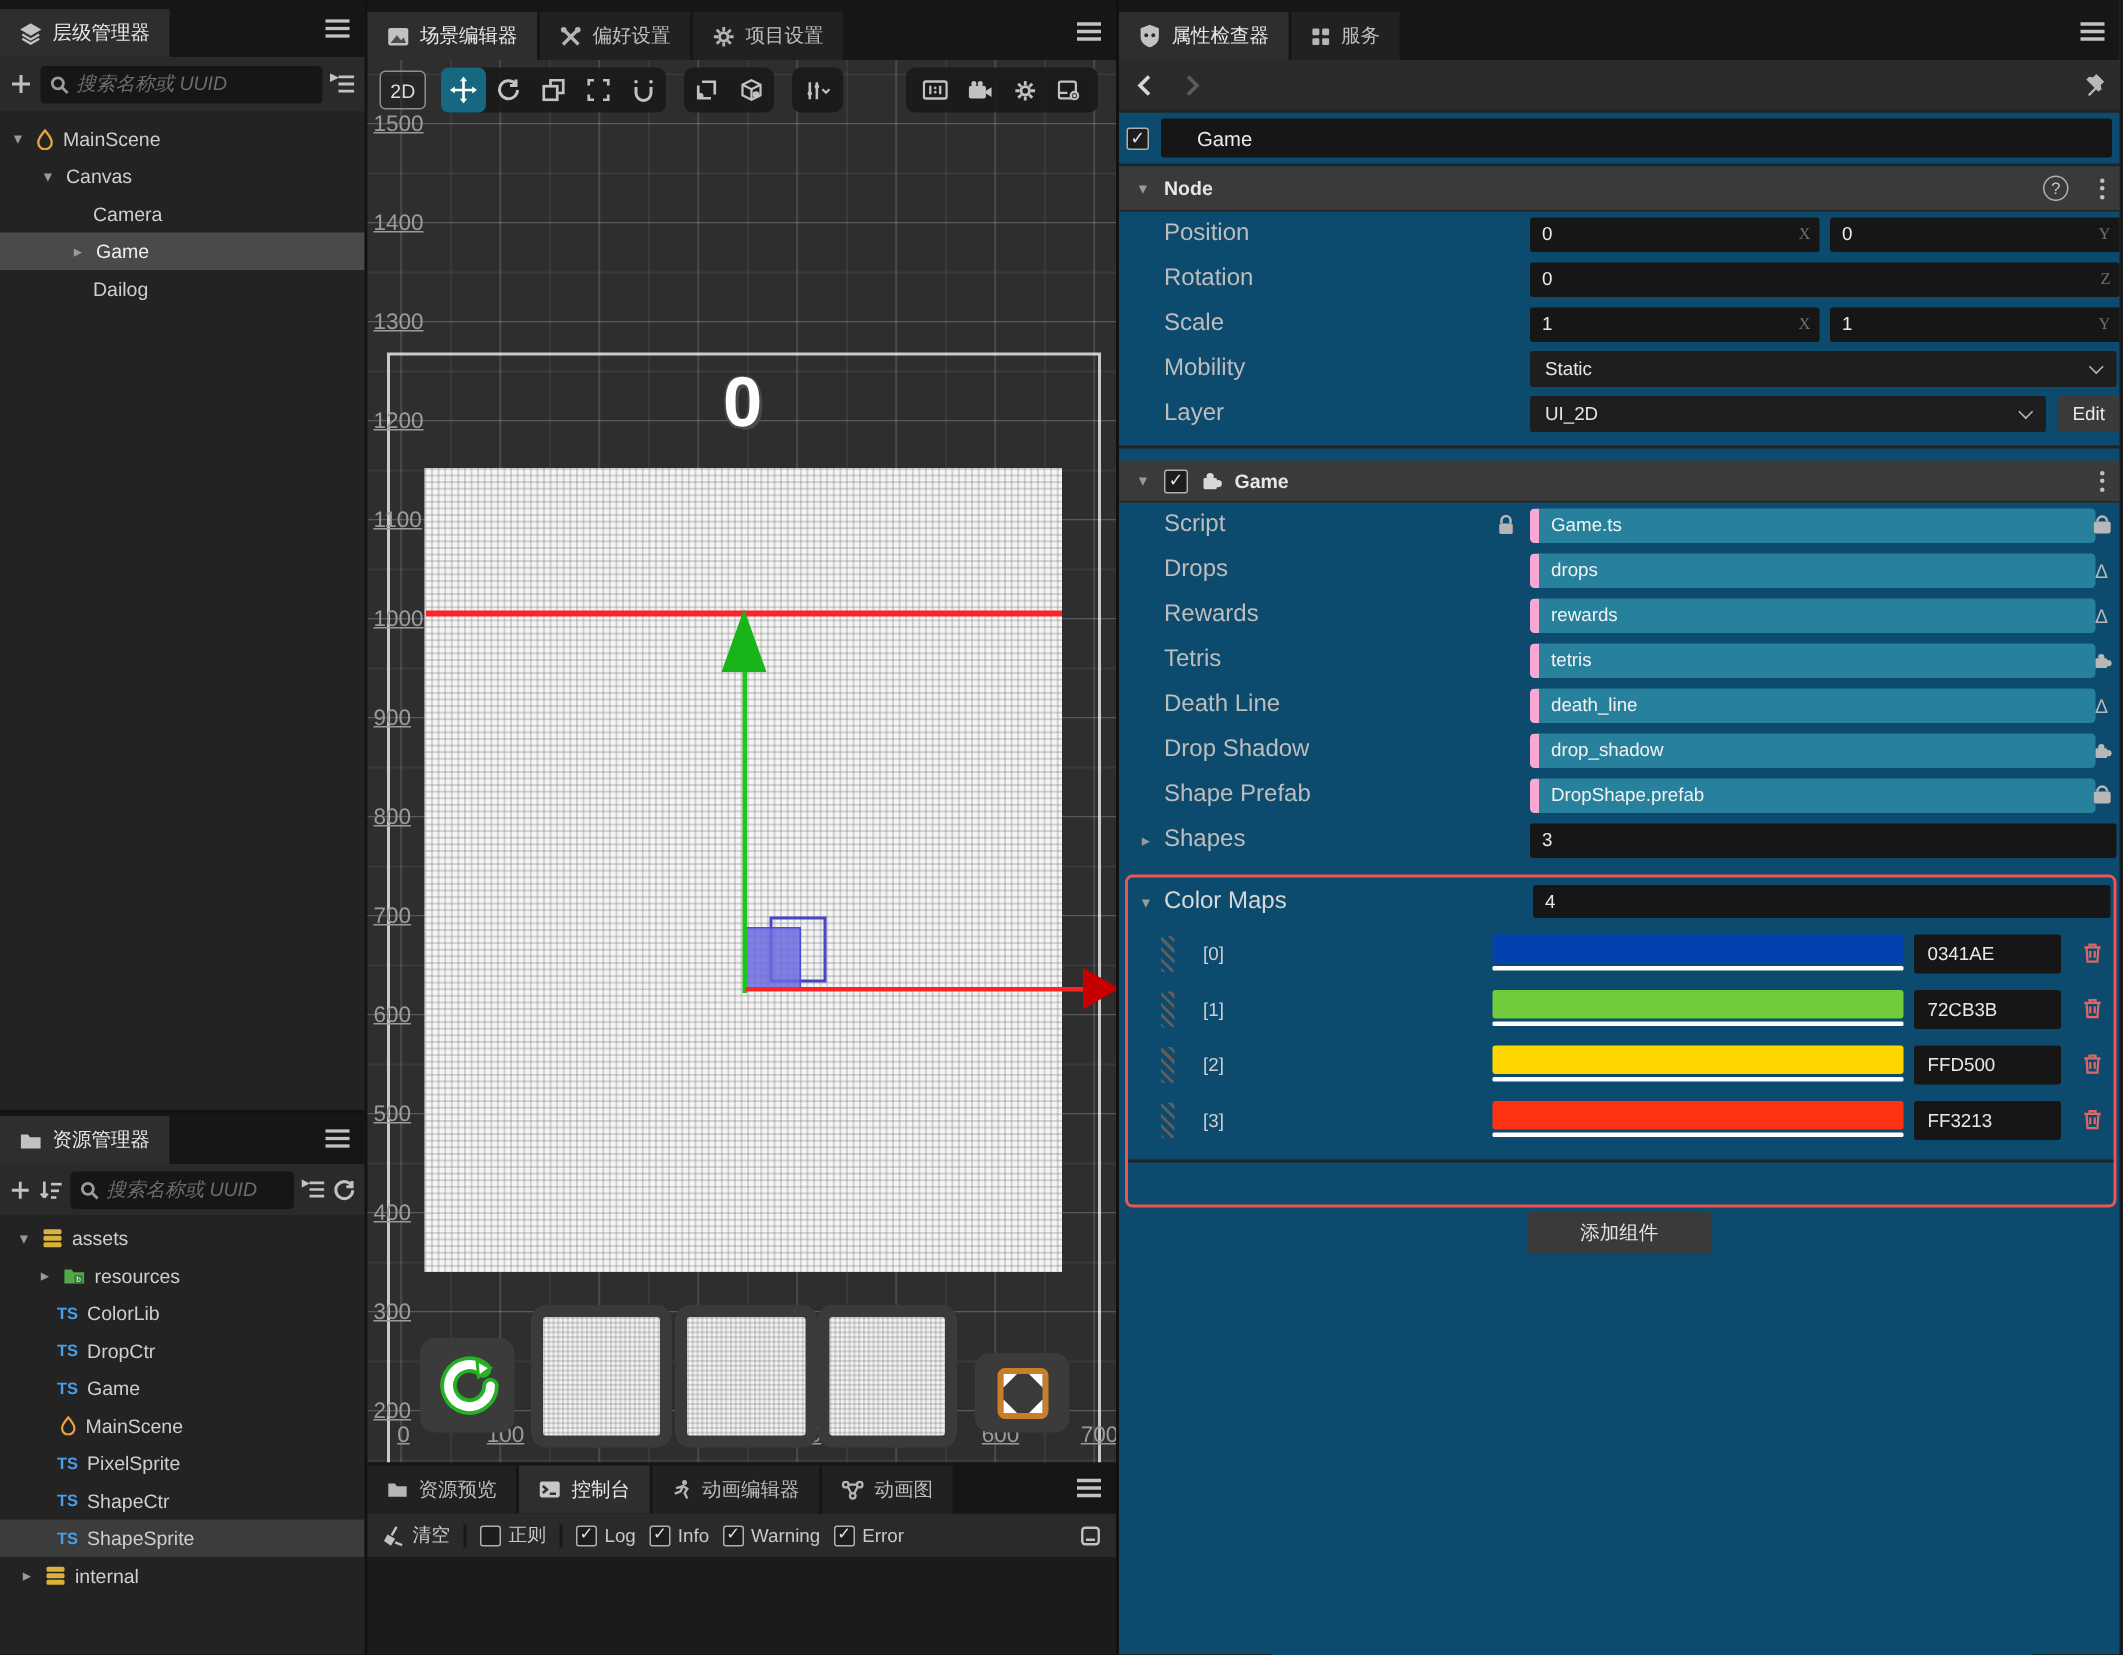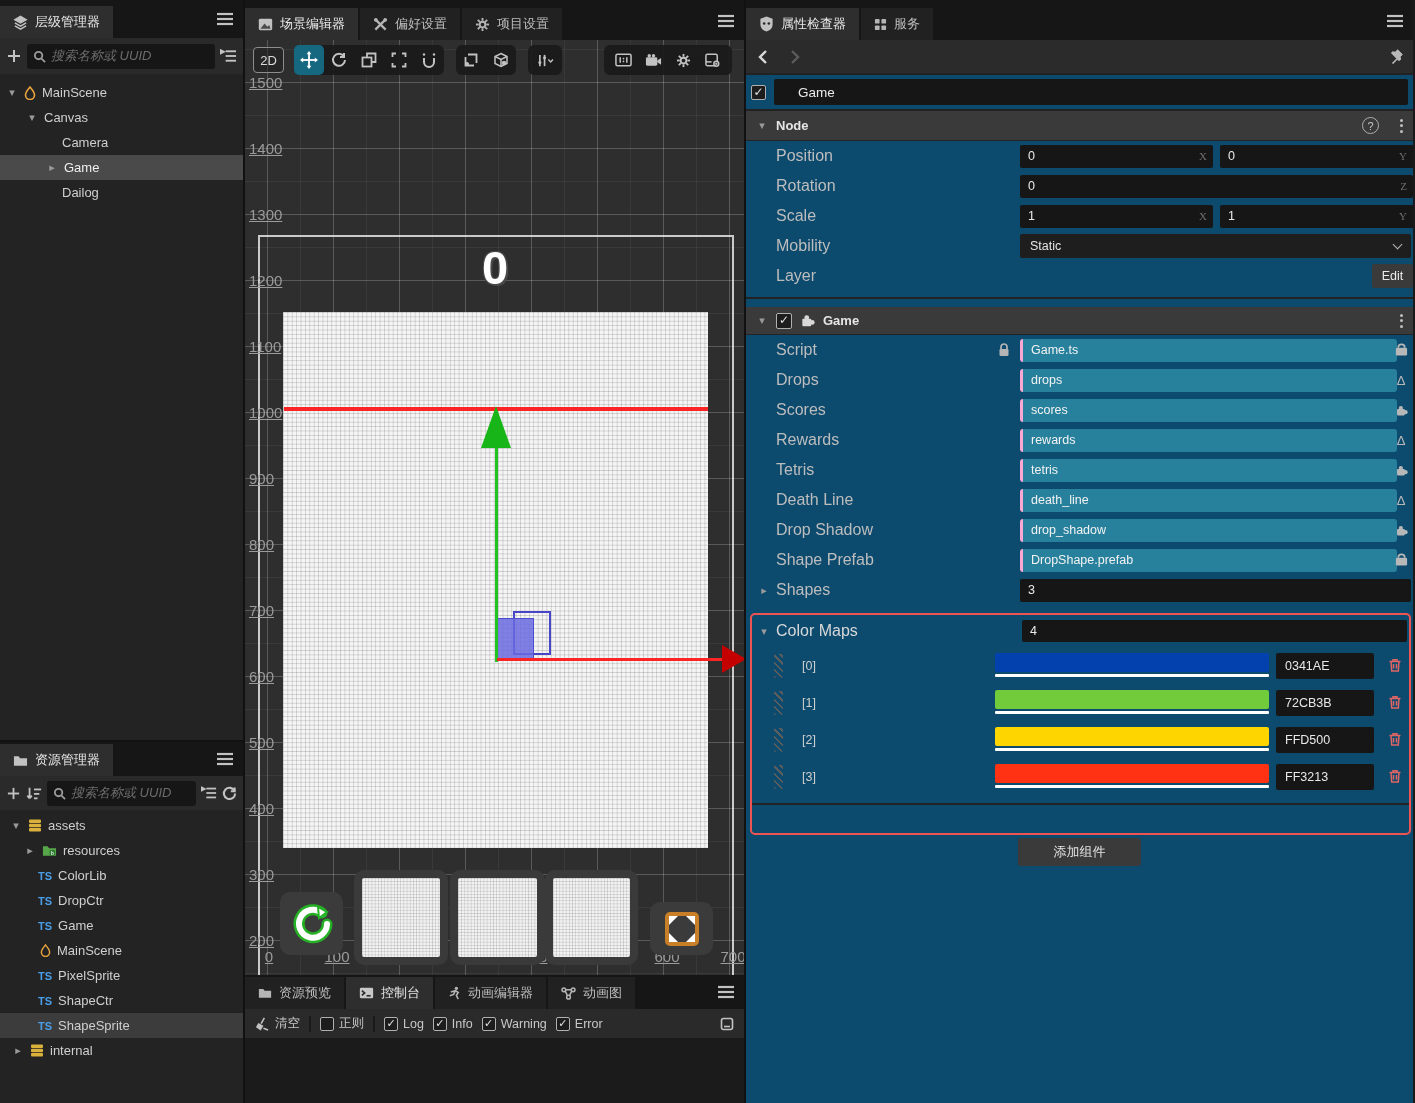--- a/index.html
+++ b/index.html
@@ -79,21 +79,21 @@
   .name-input { flex:1; height:26px; background:#161616; border-radius:2px; display:flex; align-items:center;
                 padding:0 24px; color:#eaeaea; font-size:13.5px; }
   .sec-head { height:30px; background:#3a3a3a; display:flex; align-items:center; gap:8px; padding:0 10px;
               border-bottom:1px solid #242424; position:relative; color:#e6e6e6; font-weight:bold; font-size:13px; }
   .irow { height:30px; display:flex; align-items:center; position:relative; }
   .irow .lab { position:absolute; left:30px; font-size:16px; color:#bdbdbd; }
   .field { position:absolute; height:23px; background:#161616; border-radius:2px; display:flex; align-items:center;
            padding:0 8px; font-size:12.5px; color:#eaeaea; }
   .axis { position:absolute; right:6px; font-family:"Liberation Serif","DejaVu Serif",serif; font-size:11px; color:#6f6f6f; }
   .tealfield { position:absolute; left:274px; width:377px; height:23px; background:#27809c; border-radius:3px;
-               border-left:3px solid #f9a8d4; display:flex; align-items:center; padding:0 8px; font-size:12.5px; color:#f2f2f2; }
+               border-left:6px solid #f9a8d4; display:flex; align-items:center; padding:0 8px; font-size:12.5px; color:#f2f2f2; }
   .row-icon-r { position:absolute; right:4px; width:16px; display:flex; justify-content:center; color:#b8b8b8; font-size:13px; }
   .dropdown { position:absolute; height:24px; background:#1e1e1e; border-radius:2px; display:flex; align-items:center;
               justify-content:space-between; padding:0 10px; font-size:12.5px; color:#e5e5e5; }
   #cm-box { position:relative; margin:8px 2px 0 4px; border:2.5px solid #ee5454; border-radius:5px; height:222px; }
   .cm-row { height:37px; display:flex; align-items:center; position:relative; }
   .drag-handle { position:absolute; left:22px; width:9px; height:24px; border-radius:2px;
     background:repeating-linear-gradient(45deg,#5d5d5d 0 2px,transparent 2px 5px); }
   .cm-index { position:absolute; left:50px; font-size:12.5px; color:#cfcfcf; }
   .swatch-wrap { position:absolute; left:243px; width:274px; height:25px; }
   .swatch { width:100%; height:19px; border-radius:2px; }
@@ -724,20 +724,24 @@
     </div>
     <div class="irow">
       <span class="lab">Mobility</span>
       <div class="dropdown" style="left:274px;right:2px">
         <span>Static</span>
         <span class="chev" style="margin-top:-4px"></span>
       </div>
     </div>
     <div class="irow">
       <span class="lab">Layer</span>
+      <div class="dropdown" style="left:274px;width:344px">
+        <span>UI_2D</span>
+        <span class="chev" style="margin-top:-4px"></span>
+      </div>
       <div class="field" style="left:626px;right:0;background:#3a3a3a;justify-content:center;height:24px">
         <span>Edit</span>
       </div>
     </div>
 
     <div style="height:10px;border-top:2px solid #222;margin-top:6px"></div>
 
     <div class="sec-head" style="height:28px">
       <span class="arrow-glyph">▾</span>
       <span class="cb" style="width:16px;height:16px">✓</span>
@@ -771,31 +775,20 @@
             <rect x="2" y="5" width="12" height="8.5" rx="1.5"></rect>
           </svg>
       </span>
     </div>
     <div class="irow">
       <span class="lab">Drops</span>
       <div class="tealfield">drops</div>
       <span class="row-icon-r">Δ</span>
     </div>
     <div class="irow">
-      <span class="lab">Scores</span>
-      <div class="tealfield">scores</div>
-      <span class="row-icon-r icon">
-        <svg width="13" height="13" viewBox="0 0 16 16" fill="#b8b8b8">
-            <rect x="2.5" y="6" width="9.5" height="8" rx="1"></rect>
-            <circle cx="7.2" cy="5" r="2.6"></circle>
-            <circle cx="13" cy="10" r="2.6"></circle>
-          </svg>
-      </span>
-    </div>
-    <div class="irow">
       <span class="lab">Rewards</span>
       <div class="tealfield">rewards</div>
       <span class="row-icon-r">Δ</span>
     </div>
     <div class="irow">
       <span class="lab">Tetris</span>
       <div class="tealfield">tetris</div>
       <span class="row-icon-r icon">
         <svg width="13" height="13" viewBox="0 0 16 16" fill="#b8b8b8">
             <rect x="2.5" y="6" width="9.5" height="8" rx="1"></rect>

